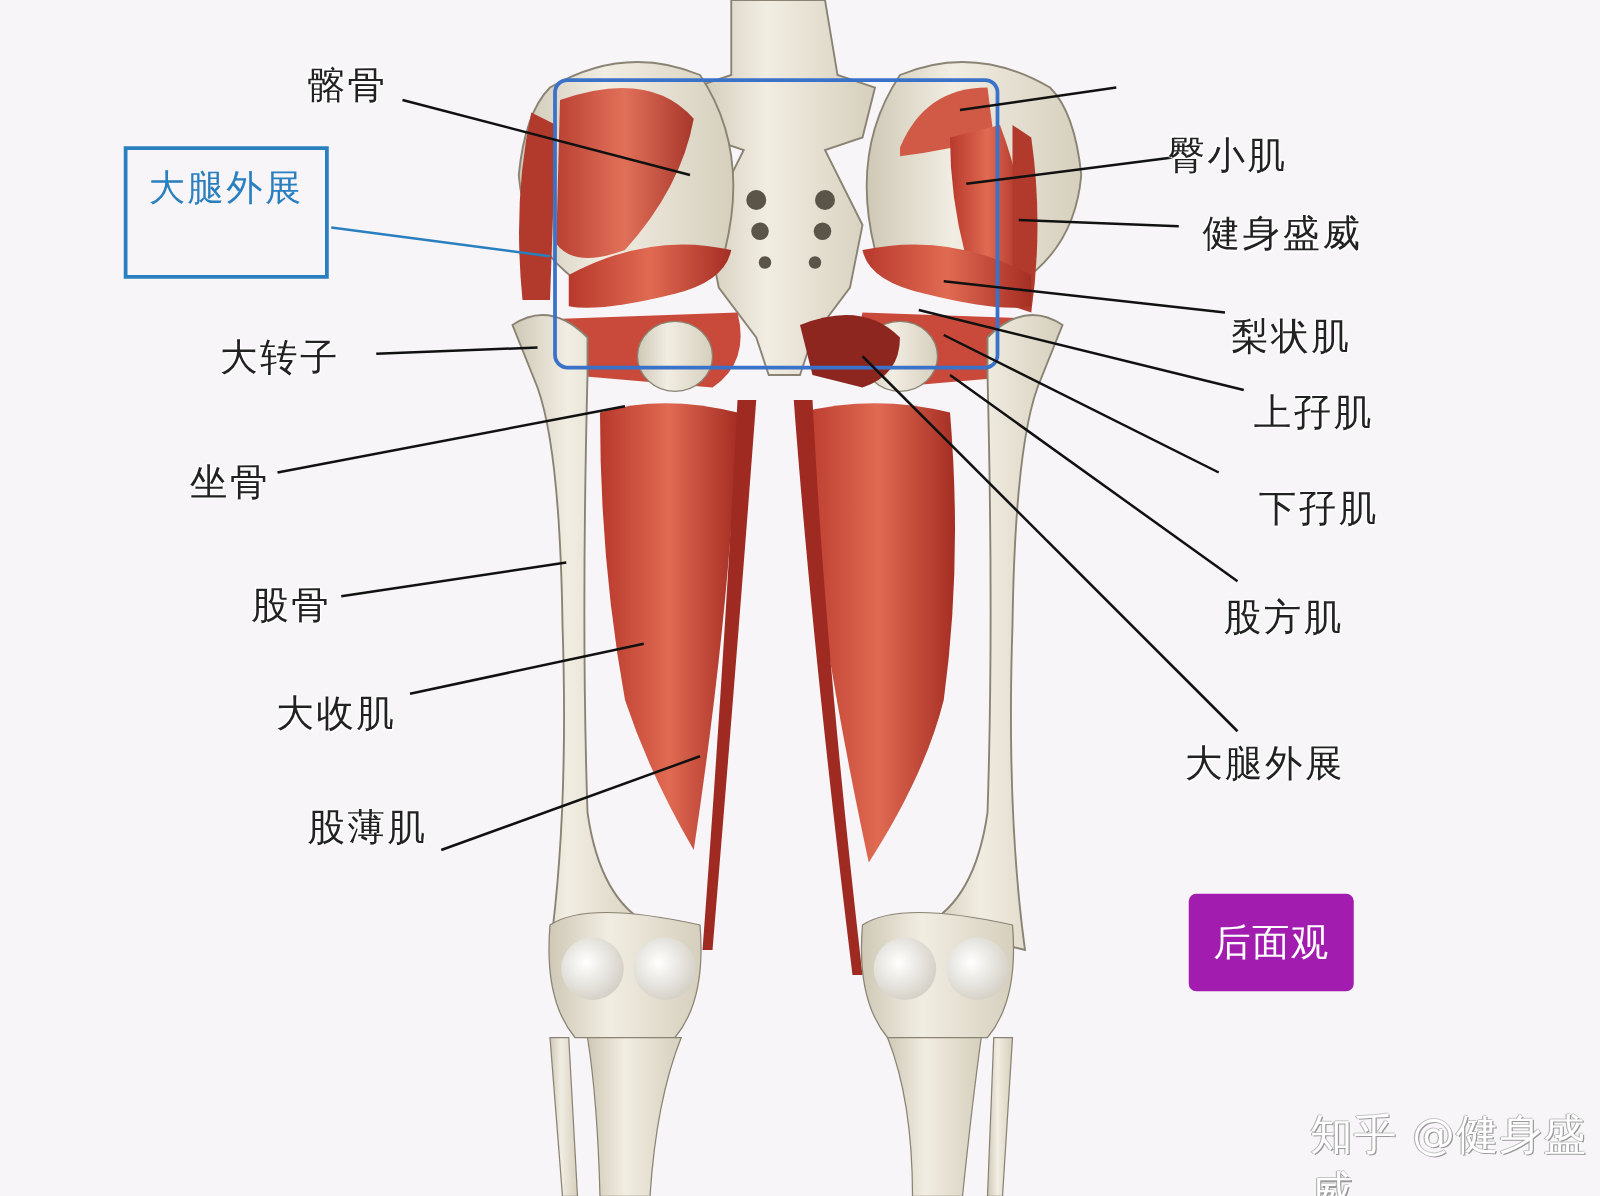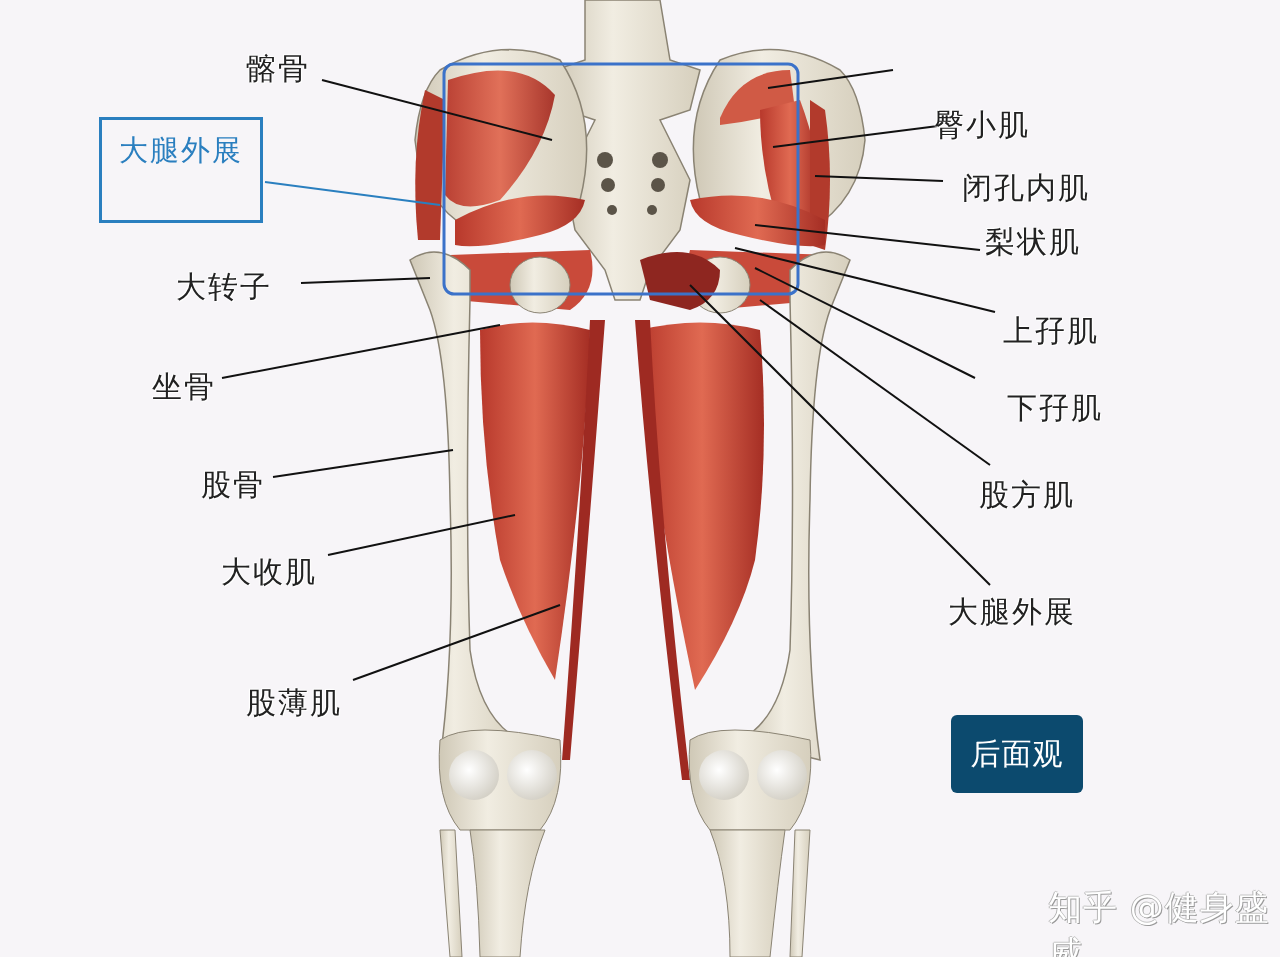--- a/index.html
+++ b/index.html
@@ -2,21 +2,21 @@
 <html><head>
 <meta charset="utf-8">
 <style>
   html,body{margin:0;padding:0;}
   body{width:1280px;height:957px;background:#f7f5f8;position:relative;overflow:hidden;font-family:"DejaVu Sans",sans-serif;}
   #stage{position:absolute;left:0;top:0;width:1280px;height:904px;}
   .label{position:absolute;font-size:30px;color:#222;letter-spacing:2px;white-space:nowrap;
     text-shadow:0 0 3px #fff,0 0 2px #fff,1px 1px 0 #fff,-1px -1px 0 #fff;line-height:1;}
   .group-box{position:absolute;left:99px;top:117px;width:164px;height:106px;border:3px solid #2a7fbf;box-sizing:border-box;
     color:#2a7fbf;font-size:29px;text-align:center;line-height:44px;padding-top:8px;letter-spacing:2px;background:#f7f5f8;}
-  .view-badge{position:absolute;left:951px;top:715px;width:132px;height:78px;background:#0c4a6e;border-radius:6px;
+  .view-badge{position:absolute;left:951px;top:715px;width:132px;height:78px;background:#a21caf;border-radius:6px;
     color:#fff;font-size:30px;display:flex;align-items:center;justify-content:center;letter-spacing:1px;}
   .watermark{position:absolute;left:1048px;top:885px;font-size:34px;color:#fff;letter-spacing:1px;
     text-shadow:1px 1px 0 #9a9a9a,-1px 0 0 #b5b5b5,0 -1px 0 #c8c8c8;}
 </style>
 </head>
 <body>
 
 <div id="stage">
 
   <svg width="1280" height="957" viewBox="0 0 1280 957" style="position:absolute;left:0;top:0">
@@ -109,25 +109,25 @@
       <line x1="990" y1="585" x2="690" y2="285"></line>
     </g>
     <line x1="265" y1="182" x2="440" y2="205" stroke="#2a7fbf" stroke-width="2"></line>
   </svg>
 
   <div class="label" style="left:246px;top:54px">髂骨</div>
   <div class="label" style="left:176px;top:272px">大转子</div>
   <div class="label" style="left:152px;top:372px">坐骨</div>
   <div class="label" style="left:201px;top:470px">股骨</div>
   <div class="label" style="left:221px;top:557px">大收肌</div>
-  <div class="label" style="left:246px;top:688px">股薄肌</div>
+  <div class="label" style="left:246px;top:648px">股薄肌</div>
 
   <div class="label" style="left:934px;top:110px">臀小肌</div>
-  <div class="label" style="left:962px;top:173px">闭孔内肌</div>
-  <div class="label" style="left:985px;top:227px">梨状肌</div>
+  <div class="label" style="left:962px;top:173px">健身盛威</div>
+  <div class="label" style="left:985px;top:255px">梨状肌</div>
   <div class="label" style="left:1003px;top:316px">上孖肌</div>
   <div class="label" style="left:1007px;top:393px">下孖肌</div>
   <div class="label" style="left:979px;top:480px">股方肌</div>
   <div class="label" style="left:948px;top:597px">大腿外展</div>
 
   <div class="group-box">
     <div>大腿外展</div>
   </div>
 
   <div class="view-badge">后面观</div>

